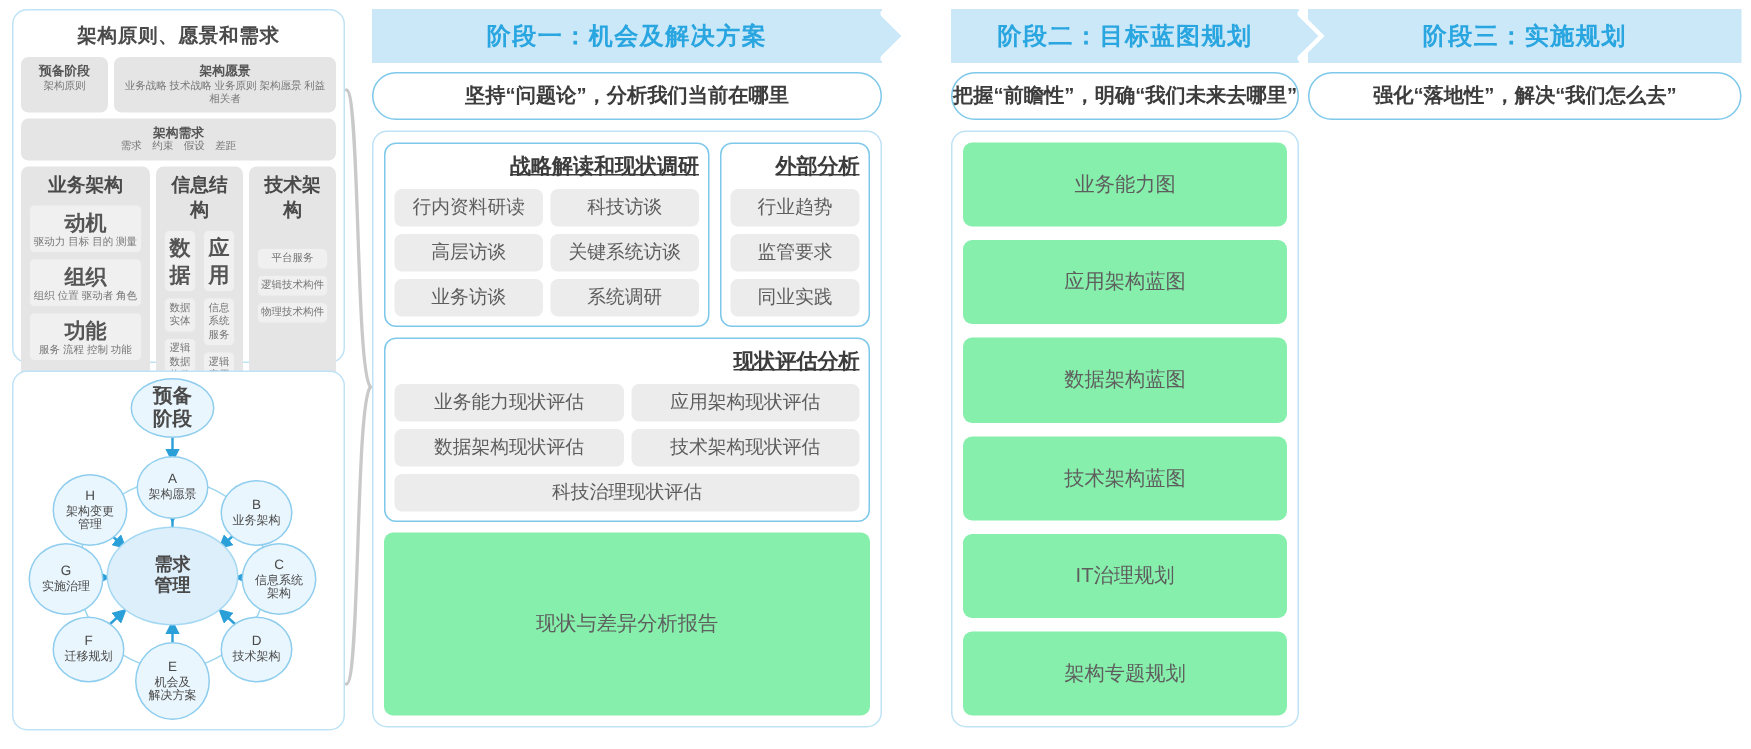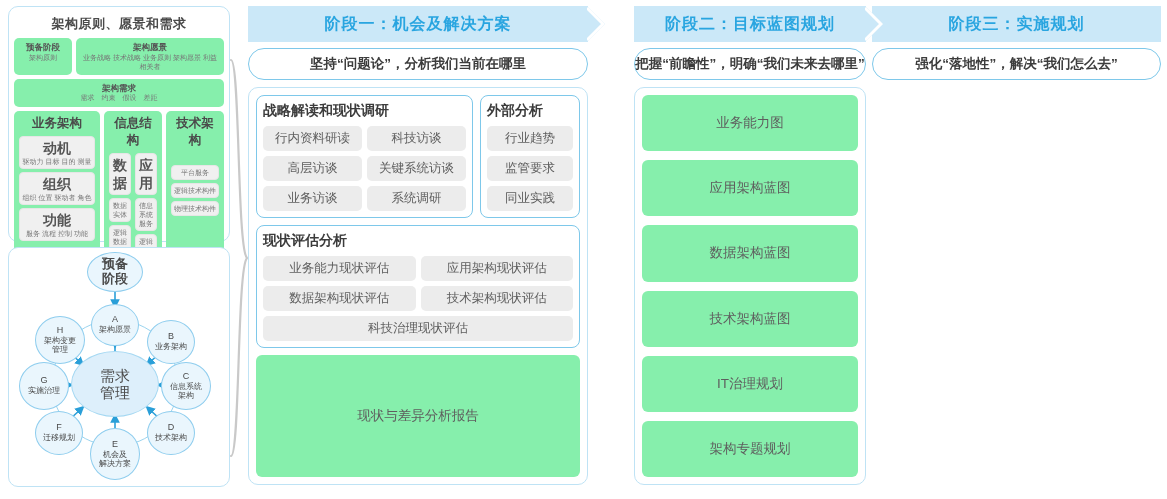--- a/index.html
+++ b/index.html
@@ -23,21 +23,21 @@
     background: #ffffff;
     padding: 5px;
   }
   #togaf-matrix { height: 236px; }
   #adm-cycle { height: 240px; margin-top: 5px; position: relative; }
   .sec-title {
     font-size: 13px; font-weight: bold; color: #4a4a4a;
     text-align: center; letter-spacing: .5px;
   }
   .band {
-    background: #86efac; border-radius: 5px; padding: 4px 5px;
+    background: #e5e5e5; border-radius: 5px; padding: 4px 5px;
     margin-bottom: 4px;
   }
   .mini-title { font-size: 8.5px; font-weight: bold; color: #555; text-align:center; line-height:1.25; }
   .mini-sub { font-size: 7px; color: #777; text-align:center; line-height:1.3; }
 
   .row-flex { display: flex; gap: 4px; }
 
   .colhead { font-size: 12.5px; font-weight: bold; color: #4a4a4a; text-align:center; margin-bottom:4px; }
 
   .chip {
@@ -50,21 +50,21 @@
   
   .node {
     position: absolute; border-radius: 50%;
     background: #eaf6fd; border: 1.2px solid #8ecdee;
     display:flex; flex-direction:column; align-items:center; justify-content:center;
     text-align:center; color:#4a4a4a;
   }
   .node .n-letter { font-size: 9px; line-height: 1.1; }
   .node .n-label  { font-size: 8px; line-height: 1.15; }
   .node.big { background:#ddeffb; border-color:#a5d8f2; }
-  .node.big .n-label { font-size: 15px; font-weight: normal; line-height:1.15; }
+  .node.big .n-label { font-size: 12px; font-weight: bold; line-height:1.15; }
   .node.prep .n-label { font-size: 13px; font-weight:bold; line-height:1.15;}
   .arrow-svg { position:absolute; left:0; top:0; }
 
   
   #bracket { position:absolute; left:228px; top:58px; width:22px; height:400px; }
 
   
   .stage-col { position: absolute; top: 6px; }
   #col1 { left: 248px; width: 340px; }
   #col2 { left: 594px; width: 272px; padding-left: 40px; }
@@ -99,22 +99,23 @@
   }
   #col1 .stage-body { height: 398px; display:flex; flex-direction:column; gap:7px; }
   #col2 .stage-body { height: 398px; display:flex; flex-direction:column; gap:9px; }
   #col3 .stage-body { height: 398px; display:flex; flex-direction:column; gap:9px; }
 
   .inner-card {
     border: 1.5px solid #7ec8ea; border-radius: 8px; padding: 6px;
     background:#ffffff;
   }
   .inner-title {
-    font-size: 14px; font-weight: bold; color:#3c3c3c; text-align:left;
+    font-size: 14px; font-weight: bold; color:#3c3c3c; text-align:right;
     margin-bottom: 6px;
+    text-decoration: underline;
   }
   .pill {
     background:#ececec; border-radius:5px;
     display:flex; align-items:center; justify-content:center;
     font-size: 13px; color:#5e5e5e; text-align:center; line-height:1.25;
   }
   .pill.sm { height: 25px; font-size: 12.5px; }
   .grid2 { display:grid; grid-template-columns: 1fr 1fr; gap: 5px; }
   .grid1 { display:grid; grid-template-columns: 1fr; gap: 5px; }
 

